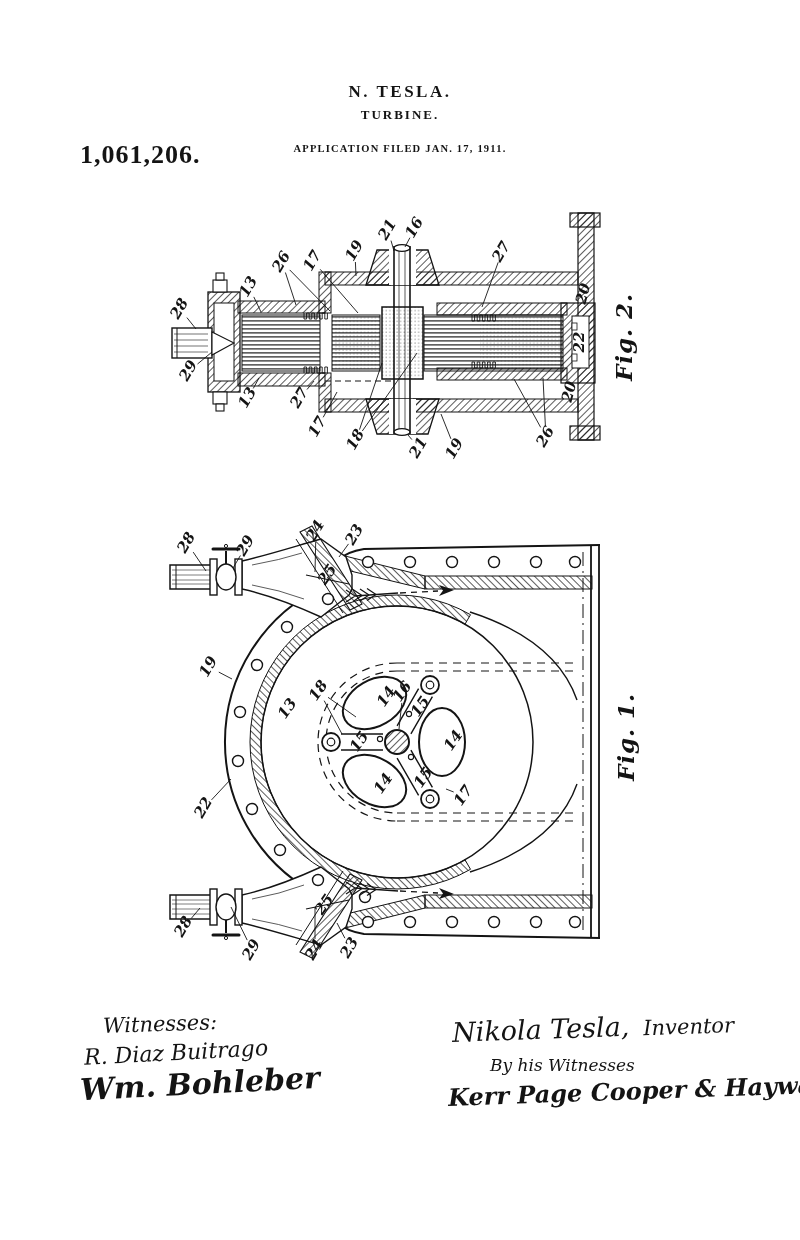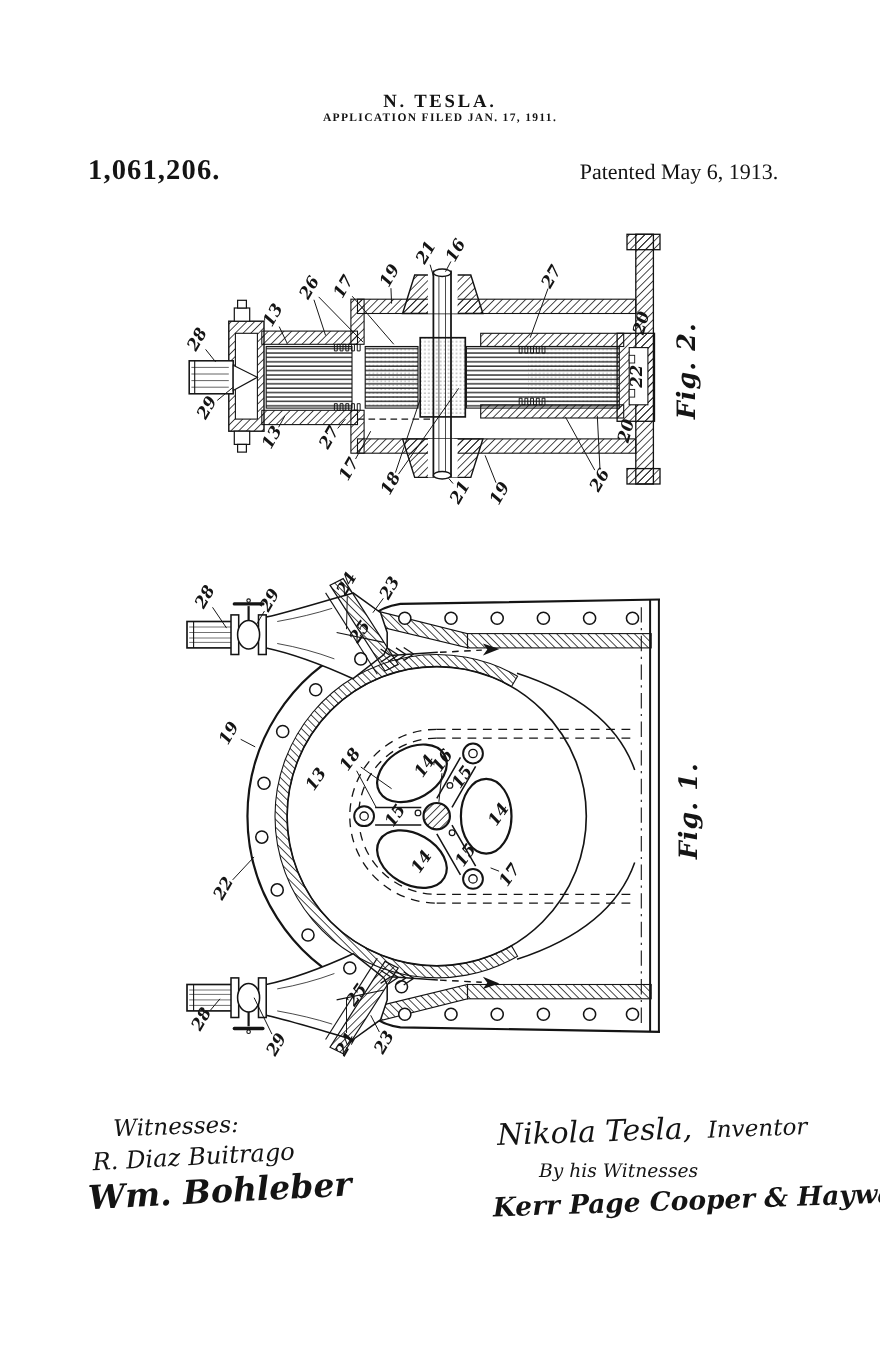--- a/index.html
+++ b/index.html
@@ -2,21 +2,21 @@
 <html><head>
 <meta charset="utf-8">
 <style>
   html,body{margin:0;padding:0;background:#e8e8e8;}
   #page{position:relative;width:800px;height:1240px;background:#ffffff;overflow:hidden;
         font-family:"Liberation Serif",serif;color:#141414;}
   .abs{position:absolute;}
   .header{top:82px;left:0;right:0;text-align:center;}
   .h-inventor{font-weight:700;font-size:17px;letter-spacing:2.5px;}
   .h-title{font-weight:700;font-size:13px;letter-spacing:2px;margin-top:5px;}
-  .h-app{font-weight:700;font-size:10.5px;letter-spacing:1.2px;margin-top:0;}
+  .h-app{font-weight:700;font-size:10.5px;letter-spacing:1.2px;margin-top:20px;}
   .patent-number{left:80px;top:140px;font-weight:700;font-size:26px;letter-spacing:1px;}
   .patent-date{left:527px;top:146px;font-size:20px;}
   svg{position:absolute;left:0;top:0;}
   .ln{stroke:#141414;fill:none;}
   .wh{fill:#ffffff;stroke:#141414;}
   .ref{font:italic 700 15px "DejaVu Serif",serif;fill:#141414;}
   .fig-cap{font:italic 700 23px "DejaVu Serif",serif;fill:#141414;letter-spacing:1px;}
   .leader{stroke:#141414;stroke-width:0.9;}
   .sig{font-family:"DejaVu Serif",serif;font-style:italic;white-space:nowrap;}
   .sig-witnesses{left:103px;top:1012px;font-size:21px;transform:rotate(-2deg);}
@@ -27,24 +27,24 @@
   .sig-att-label{left:490px;top:1055px;font-size:17px;}
   .sig-att{left:448px;top:1076px;font-size:24px;font-weight:700;transform:rotate(-2deg);}
 </style>
 </head>
 <body>
 
 <div id="page">
 
   <div class="abs header">
     <div class="h-inventor">N. TESLA.</div>
+    <div class="h-title">TURBINE.</div>
     <div class="h-app">APPLICATION FILED JAN. 17, 1911.</div>
   </div>
   <div class="abs patent-number">1,061,206.</div>
-  <div class="abs patent-date">Patented May 6, 1913.</div>
 
   <svg id="drawing" width="800" height="1240" viewBox="0 0 800 1240">
     <defs>
       <pattern id="hA" patternUnits="userSpaceOnUse" width="5" height="5" patternTransform="rotate(45)">
         <line x1="0" y1="0" x2="0" y2="5" stroke="#141414" stroke-width="1.4"></line>
       </pattern>
       <pattern id="hB" patternUnits="userSpaceOnUse" width="5" height="5" patternTransform="rotate(-45)">
         <line x1="0" y1="0" x2="0" y2="5" stroke="#141414" stroke-width="1.4"></line>
       </pattern>
       <pattern id="discs" patternUnits="userSpaceOnUse" width="8" height="4">

